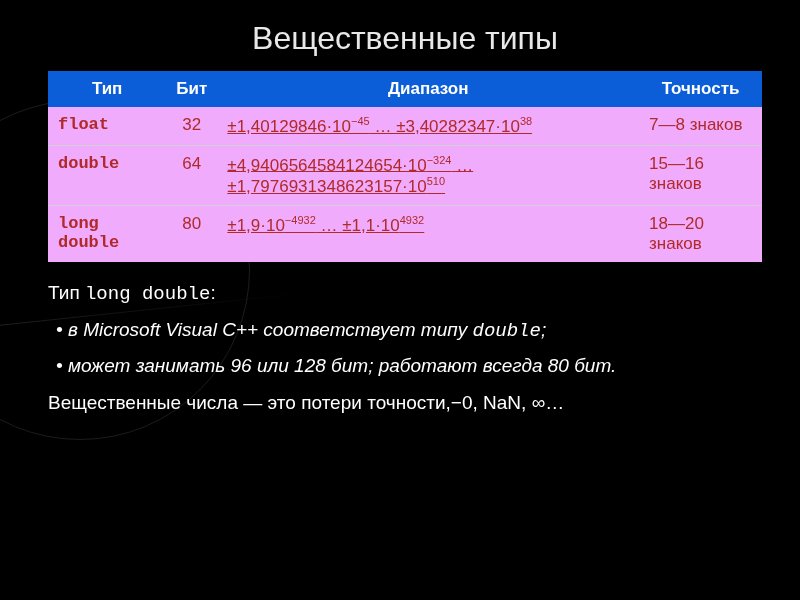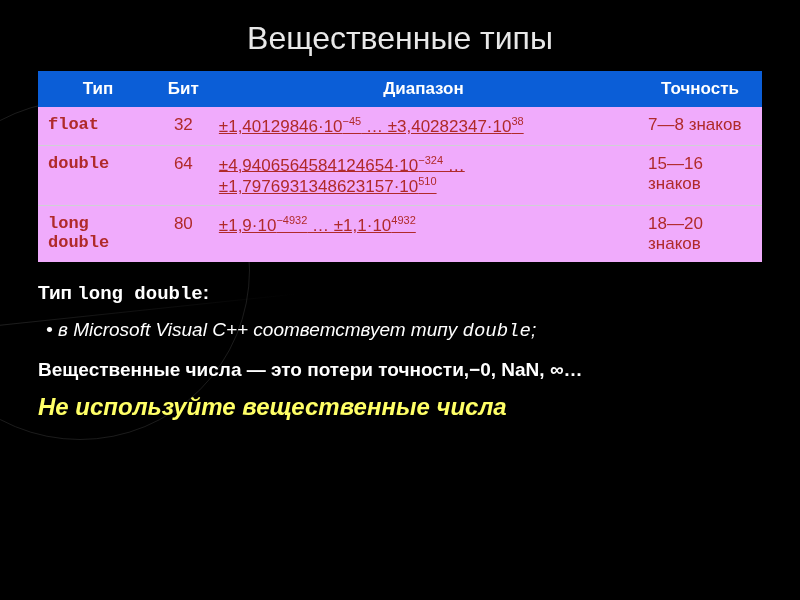--- a/index.html
+++ b/index.html
@@ -1,31 +1,31 @@
 <!DOCTYPE html>
 <html><head>
 <meta charset="utf-8">
 <style>
   * { margin: 0; padding: 0; box-sizing: border-box; }
   html, body { width: 800px; height: 600px; background: #000; font-family: Arial, sans-serif; overflow: hidden; }
-  .slide { width: 800px; height: 600px; background: #000; position: relative; padding: 20px 38px 0 38px; color: #fff; }
+  .slide { width: 800px; height: 600px; background: #000; position: relative; padding: 20px 38px 0 48px; color: #fff; }
   .bg-arc { position:absolute; top:100px; left:-90px; width:340px; height:340px; border:1px solid rgba(80,80,80,0.35); border-radius:50%; }
   .bg-line { position:absolute; top:310px; left:-20px; width:320px; height:1px; background:linear-gradient(90deg, rgba(80,80,80,0.4), rgba(80,80,80,0)); transform:rotate(-6deg); }
   h1.title { font-size: 32px; font-weight: normal; text-align: center; color: #e8e8e8; margin-bottom: 14px; }
   table { width: 100%; border-collapse: collapse; font-size: 17px; position:relative; z-index:2; }
   thead th { background: #0b5ed7; color: #fff; font-weight: bold; padding: 8px 10px; text-align: center; }
   tbody td { background: #f0abfc; color: #333; padding: 8px 10px; vertical-align: top; border-top: 1px solid #cfd1d4; }
   tbody tr:first-child td { border-top: none; }
   td.type { color: #b02a2a; font-family: "Courier New", monospace; font-weight: bold; }
   td.bits { text-align: center; color: #b02a2a; }
   td.range { color: #b02a2a; text-decoration: underline; }
   td.prec { color: #b02a2a; }
   .sup { font-size: 11px; vertical-align: super; }
   .content { margin-top: 16px; font-size: 19px; color: #ffffff; line-height: 1.55; position:relative; z-index:2; }
-  .content p { margin: 4px 0; font-weight: bold; }
+  .content p { margin: 4px 0; }
   .mono { font-family: "Courier New", monospace; }
   .bullets { margin: 6px 0 8px 0; font-style: italic; }
   .bullets li { list-style: none; margin: 4px 0 4px 8px; }
   .bullets li::before { content: "• "; }
   .emph { font-style: italic; color: #ffff66; font-size: 24px; margin-top: 14px; padding-left: 0; }
   .emph .indent { display:block; padding-left: 48px; }
 </style>
 </head>
 <body>
 <div class="slide">
@@ -66,19 +66,19 @@
   </table>
 
   <div class="content">
     <p>
       <span>Тип </span><span class="mono">long double</span><span>:</span>
     </p>
     <ul class="bullets">
       <li>
         <span>в Microsoft Visual C++ соответствует типу </span><span class="mono">double</span><span>;</span>
       </li>
+      <li>может занимать 96 или 128 бит; работают всегда 80 бит.</li>
     </ul>
     <p>Вещественные числа — это потери точности,−0, NaN, ∞…</p>
     <p class="emph">
-      <span>Не используйте вещественные числа</span>
     </p>
   </div>
 </div>
 
 </body></html>

